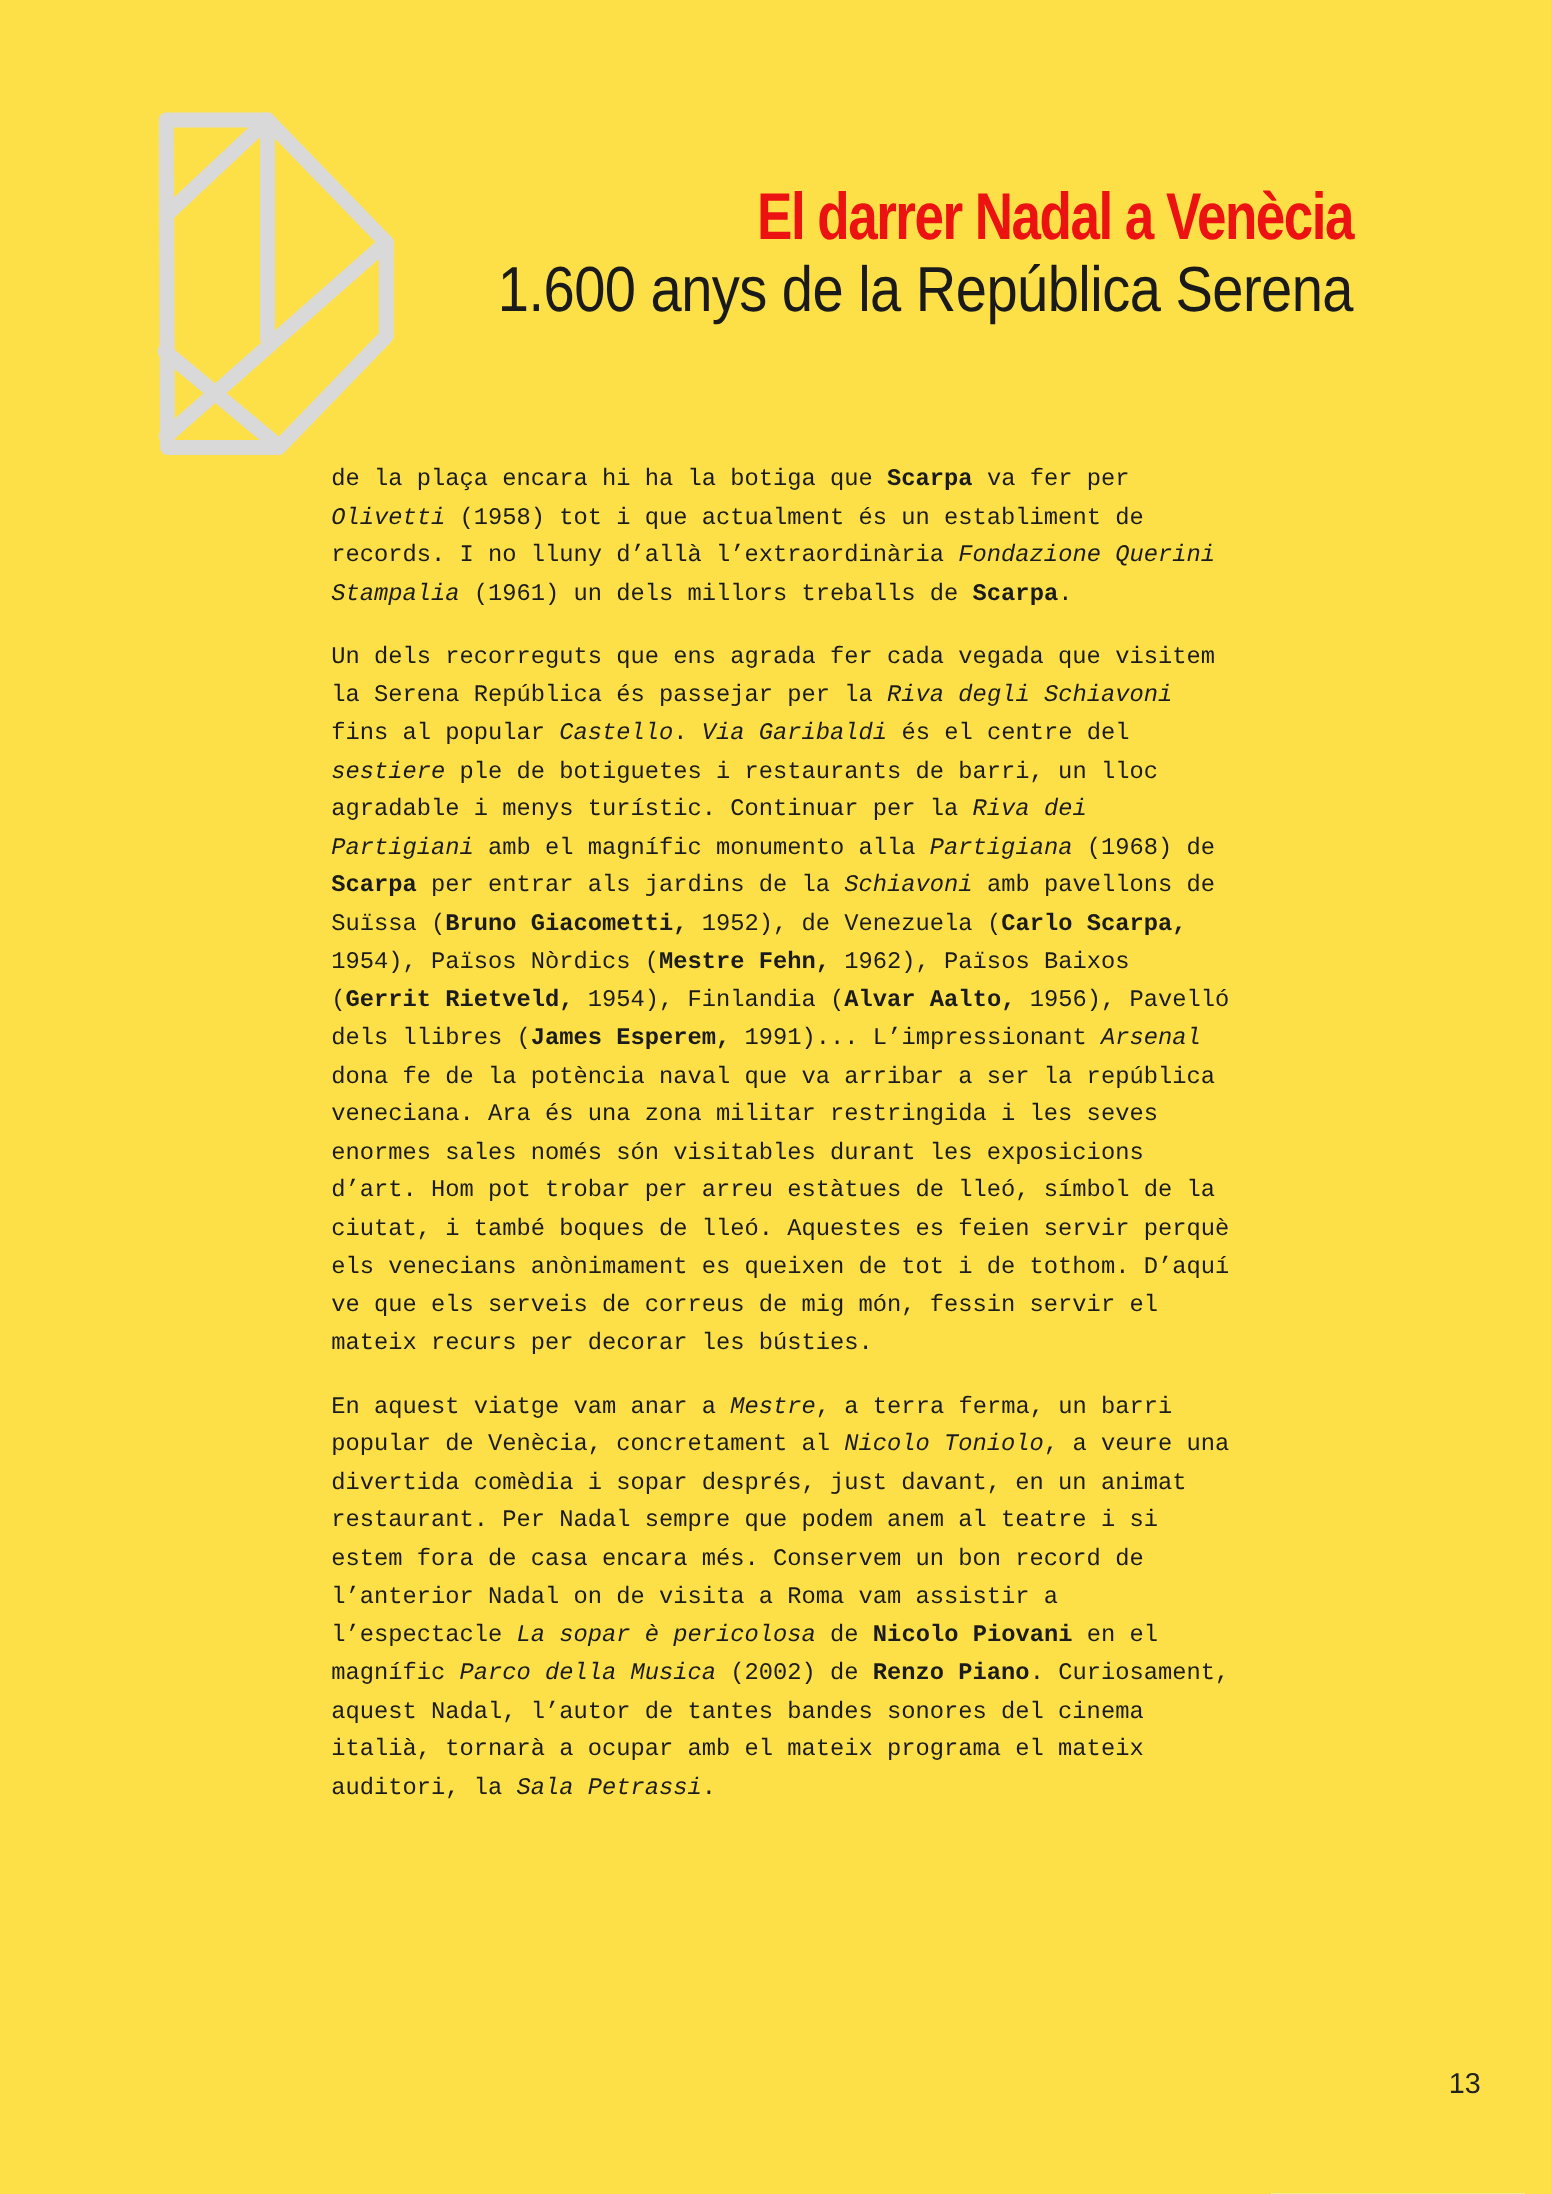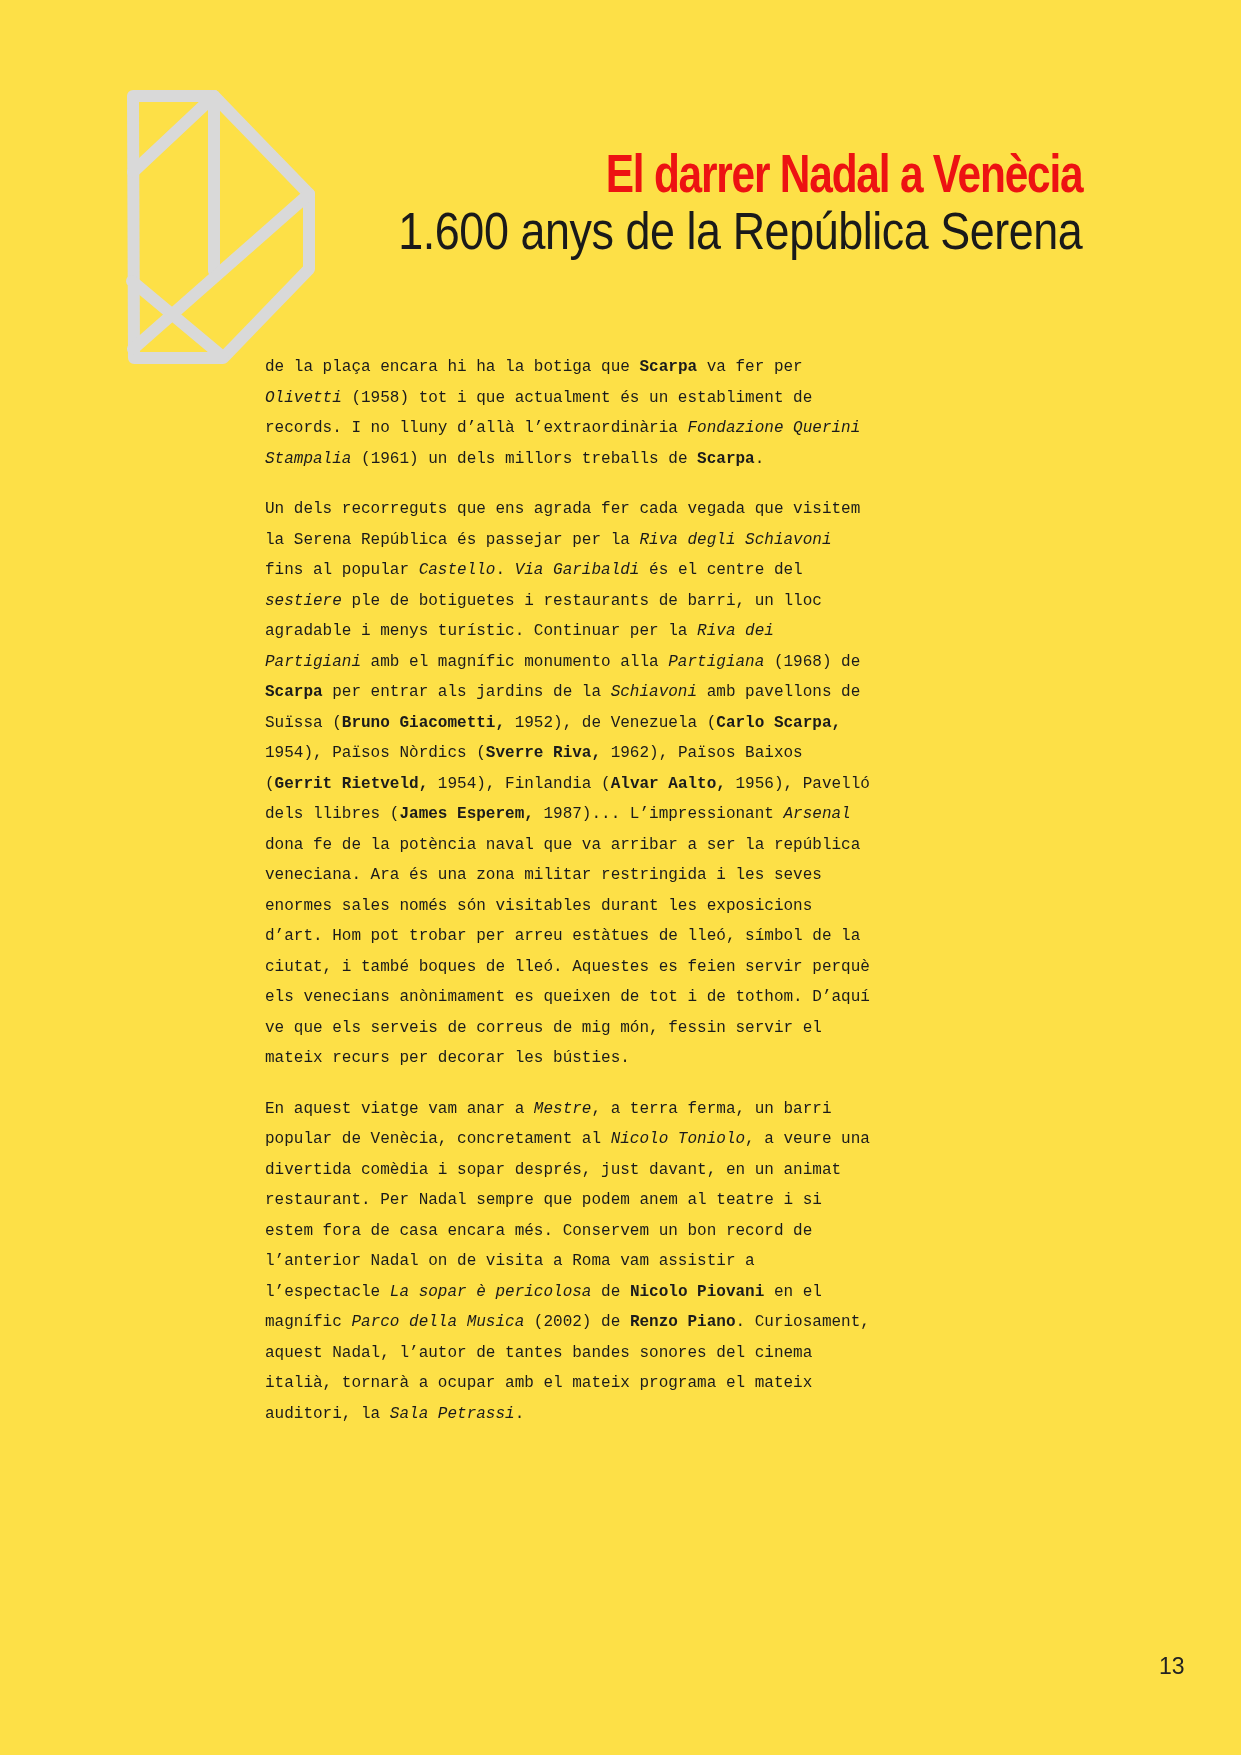--- a/index.html
+++ b/index.html
@@ -13,23 +13,23 @@
     margin:0; font-size:53px; font-weight:bold; letter-spacing:-1.5px;
     line-height:1.06; white-space:nowrap;
     transform:scaleX(0.80); transform-origin:100% 50%;
   }
   .subtitle {
     margin:3px 0 0; font-size:51px; font-weight:400; letter-spacing:-0.5px;
     line-height:1.06; white-space:nowrap;
     transform:scaleX(0.88); transform-origin:100% 50%;
   }
   .body-text {
-    position:absolute; left:265px; top:352px; width:806px;
+    position:absolute; left:265px; top:368px; width:806px;
     font-family:"Liberation Mono", monospace;
-    font-size:16px; line-height:30.5px; color:#1b1b1b;
+    font-size:19px; line-height:30.5px; color:#1b1b1b;
   }
   .body-text p { margin:0 0 20px 0; white-space:pre-wrap; }
   .run-plain  { font-weight:normal; font-style:normal; }
   .run-bold   { font-weight:bold; }
   .run-italic { font-style:italic; }
   .pageno {
     position:absolute; left:1140px; top:1653px;
     font-size:23px; color:#222;margin-left:19px;
   }
 </style>
@@ -59,23 +59,23 @@
 records. I no lluny d’allà l’extraordinària </span><span class="run-italic">Fondazione Querini
 Stampalia</span><span class="run-plain"> (1961) un dels millors treballs de </span><span class="run-bold">Scarpa</span><span class="run-plain">.</span></p>
       <p><span class="run-plain">Un dels recorreguts que ens agrada fer cada vegada que visitem
 la Serena República és passejar per la </span><span class="run-italic">Riva degli Schiavoni</span><span class="run-plain">
 fins al popular </span><span class="run-italic">Castello</span><span class="run-plain">. </span><span class="run-italic">Via Garibaldi</span><span class="run-plain"> és el centre del
 </span><span class="run-italic">sestiere</span><span class="run-plain"> ple de botiguetes i restaurants de barri, un lloc
 agradable i menys turístic. Continuar per la </span><span class="run-italic">Riva dei
 Partigiani</span><span class="run-plain"> amb el magnífic monumento alla </span><span class="run-italic">Partigiana</span><span class="run-plain"> (1968) de
 </span><span class="run-bold">Scarpa</span><span class="run-plain"> per entrar als jardins de la </span><span class="run-italic">Schiavoni</span><span class="run-plain"> amb pavellons de
 Suïssa (</span><span class="run-bold">Bruno Giacometti,</span><span class="run-plain"> 1952), de Venezuela (</span><span class="run-bold">Carlo Scarpa,</span><span class="run-plain">
-1954), Països Nòrdics (</span><span class="run-bold">Sverre Riva,</span><span class="run-plain"> 1962), Països Baixos
+1954), Països Nòrdics (</span><span class="run-bold">Mestre Fehn,</span><span class="run-plain"> 1962), Països Baixos
 (</span><span class="run-bold">Gerrit Rietveld,</span><span class="run-plain"> 1954), Finlandia (</span><span class="run-bold">Alvar Aalto,</span><span class="run-plain"> 1956), Pavelló
-dels llibres (</span><span class="run-bold">James Esperem,</span><span class="run-plain"> 1987)... L’impressionant </span><span class="run-italic">Arsenal</span><span class="run-plain">
+dels llibres (</span><span class="run-bold">James Esperem,</span><span class="run-plain"> 1991)... L’impressionant </span><span class="run-italic">Arsenal</span><span class="run-plain">
 dona fe de la potència naval que va arribar a ser la república
 veneciana. Ara és una zona militar restringida i les seves
 enormes sales només són visitables durant les exposicions
 d’art. Hom pot trobar per arreu estàtues de lleó, símbol de la
 ciutat, i també boques de lleó. Aquestes es feien servir perquè
 els venecians anònimament es queixen de tot i de tothom. D’aquí
 ve que els serveis de correus de mig món, fessin servir el
 mateix recurs per decorar les bústies.</span></p>
       <p><span class="run-plain">En aquest viatge vam anar a </span><span class="run-italic">Mestre</span><span class="run-plain">, a terra ferma, un barri
 popular de Venècia, concretament al </span><span class="run-italic">Nicolo Toniolo</span><span class="run-plain">, a veure una

